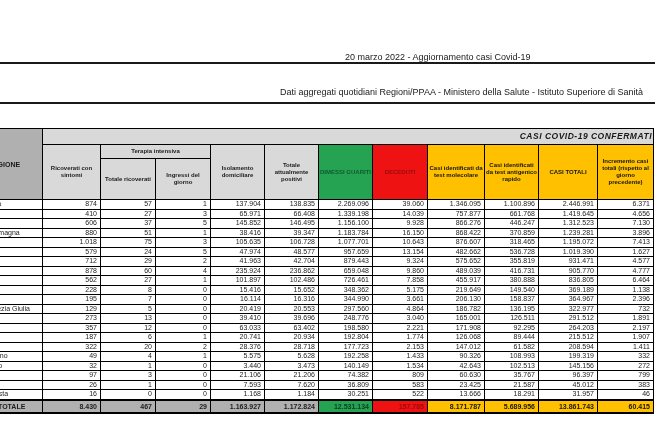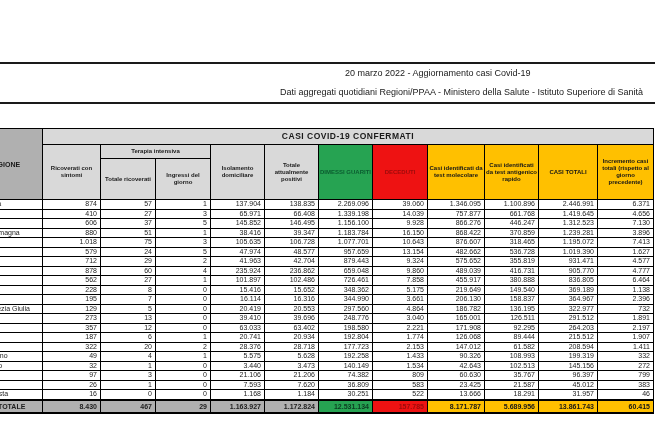--- a/index.html
+++ b/index.html
@@ -2,29 +2,29 @@
 <html><head>
 <meta charset="utf-8">
 <style>
   html,body{margin:0;padding:0;background:#fff;}
   .page{position:relative;width:655px;height:425px;background:#ffffff;overflow:hidden;
         font-family:"Liberation Sans",sans-serif;color:#1a1a1a;}
   .rule{position:absolute;left:0;width:655px;height:2px;background:#1a1a1a;}
   .rule1{top:62px;}
   .rule2{top:102px;}
   .hline{position:absolute;font-size:9px;white-space:nowrap;color:#1a1a1a;}
-  .hline1{top:68px;left:345px;}
+  .hline1{top:52px;left:345px;}
   .hline2{top:87px;left:248px;padding-left:32px;}
 
   table.covid{position:absolute;top:128px;left:-35px;border-collapse:collapse;table-layout:fixed;
               width:688px;}
   table.covid th,table.covid td{border:1px solid #000;overflow:hidden;}
 
-  .tbl-title{background:#d9d9d9;font-size:8.5px;font-weight:bold;text-align:center;
-             height:13px;line-height:13px;letter-spacing:.5px;}
+  .tbl-title{background:#d9d9d9;font-size:8.5px;font-weight:bold;text-align:right;
+             height:13px;line-height:13px;letter-spacing:.5px;font-style:italic;}
   .region-head{background:#b0b0b0;font-size:7px;font-weight:bold;text-align:center;vertical-align:middle;}
   th.h{font-size:6px;font-weight:bold;text-align:center;vertical-align:middle;line-height:7px;padding:1px;}
   .gray{background:#d9d9d9;color:#1b1b1b;}
   .green{background:#26a352;color:#0b5c30;}
   .red{background:#ee1212;color:#9c0b0b;}
   .gold{background:#ffc000;color:#161616;}
   tr.r-grp{height:14px;}
   tr.r-sub{height:41px;}
 
   td.num{font-size:7px;text-align:right;padding:0 3px 0 0;height:8.5px;line-height:8.5px;

